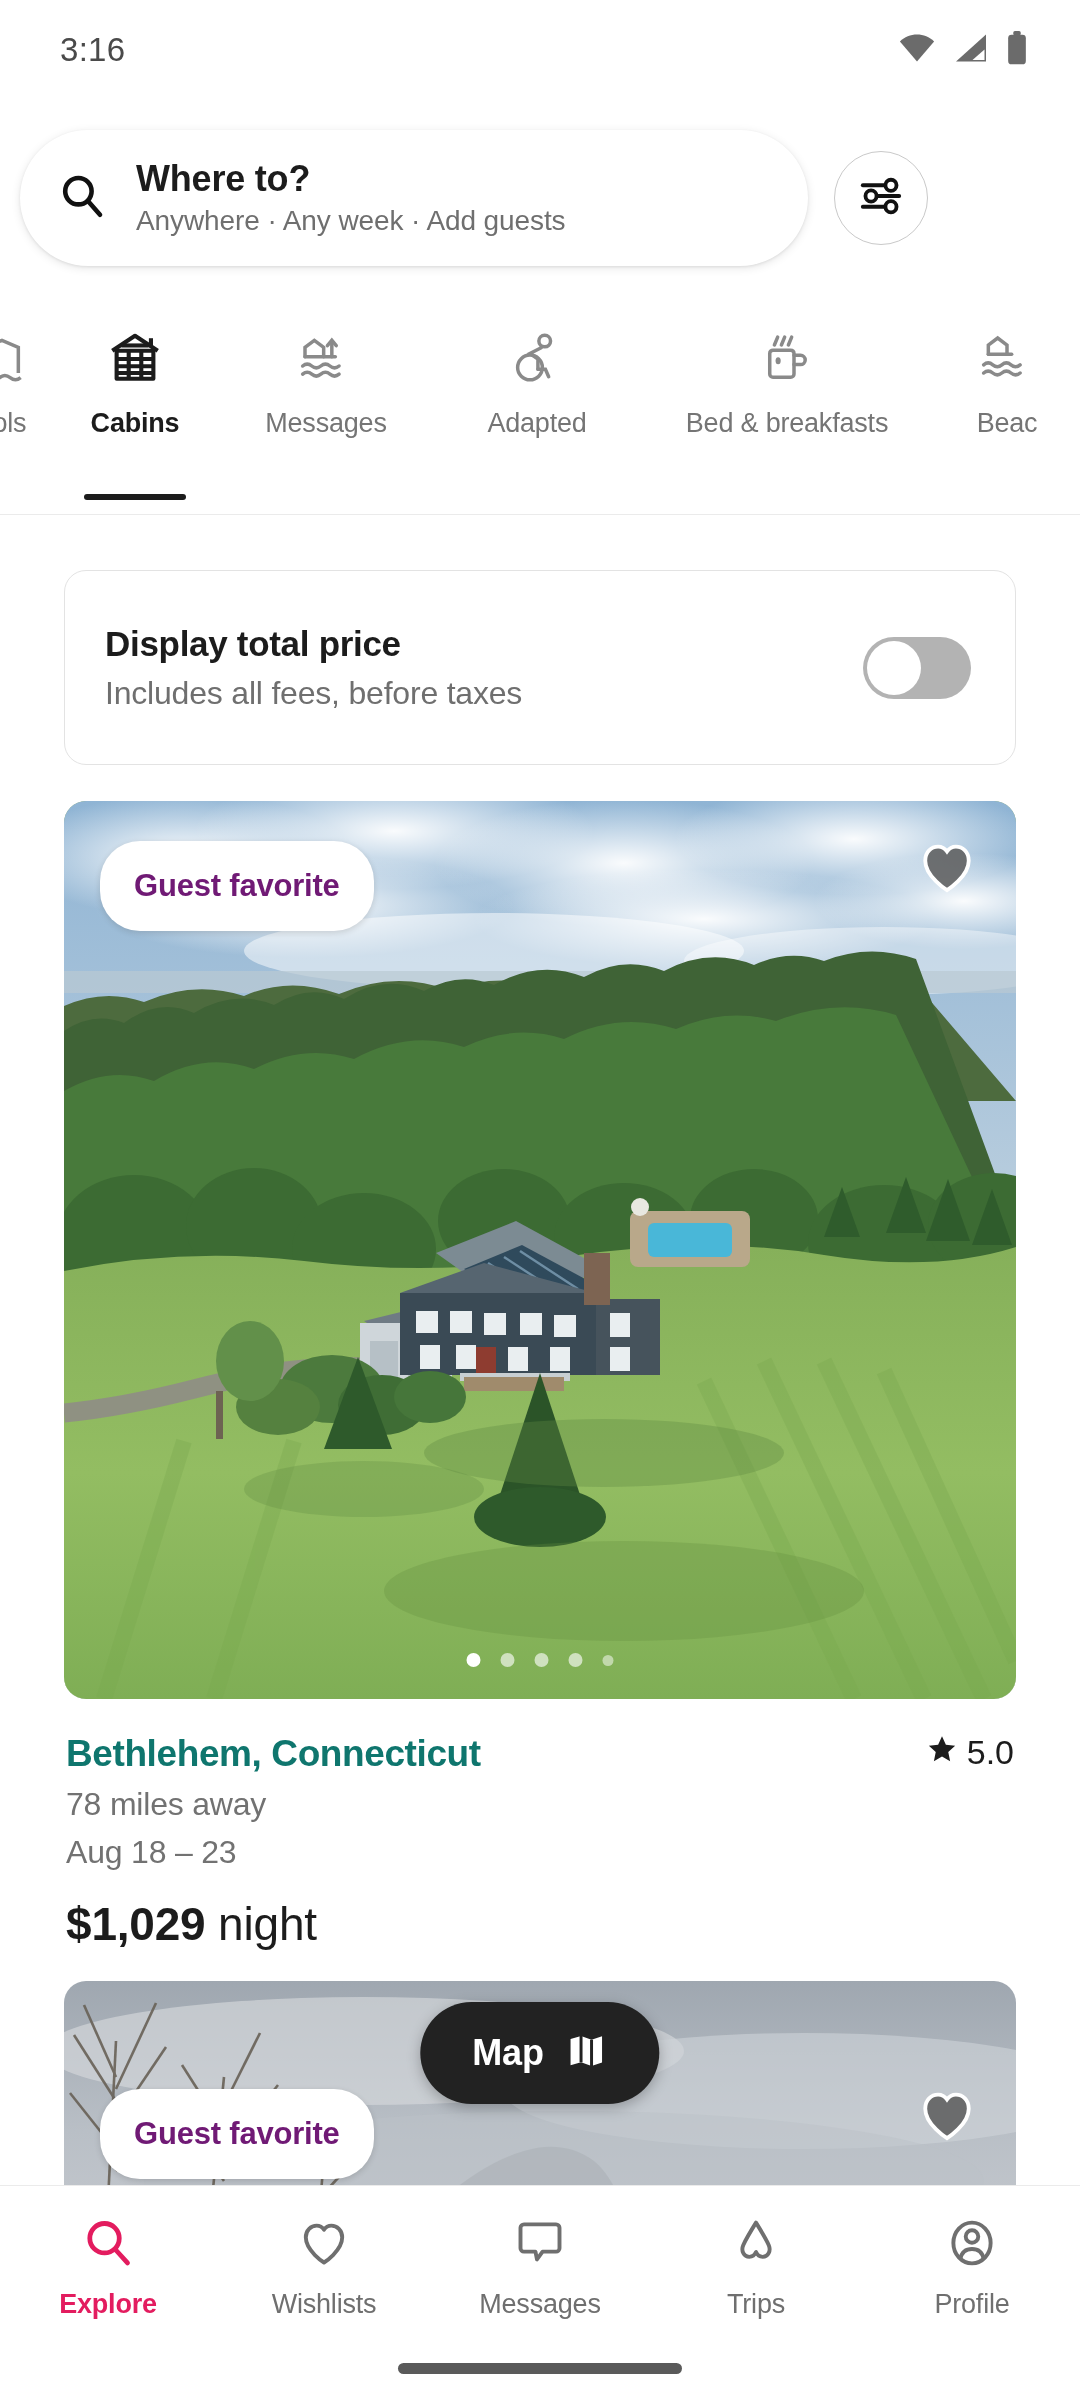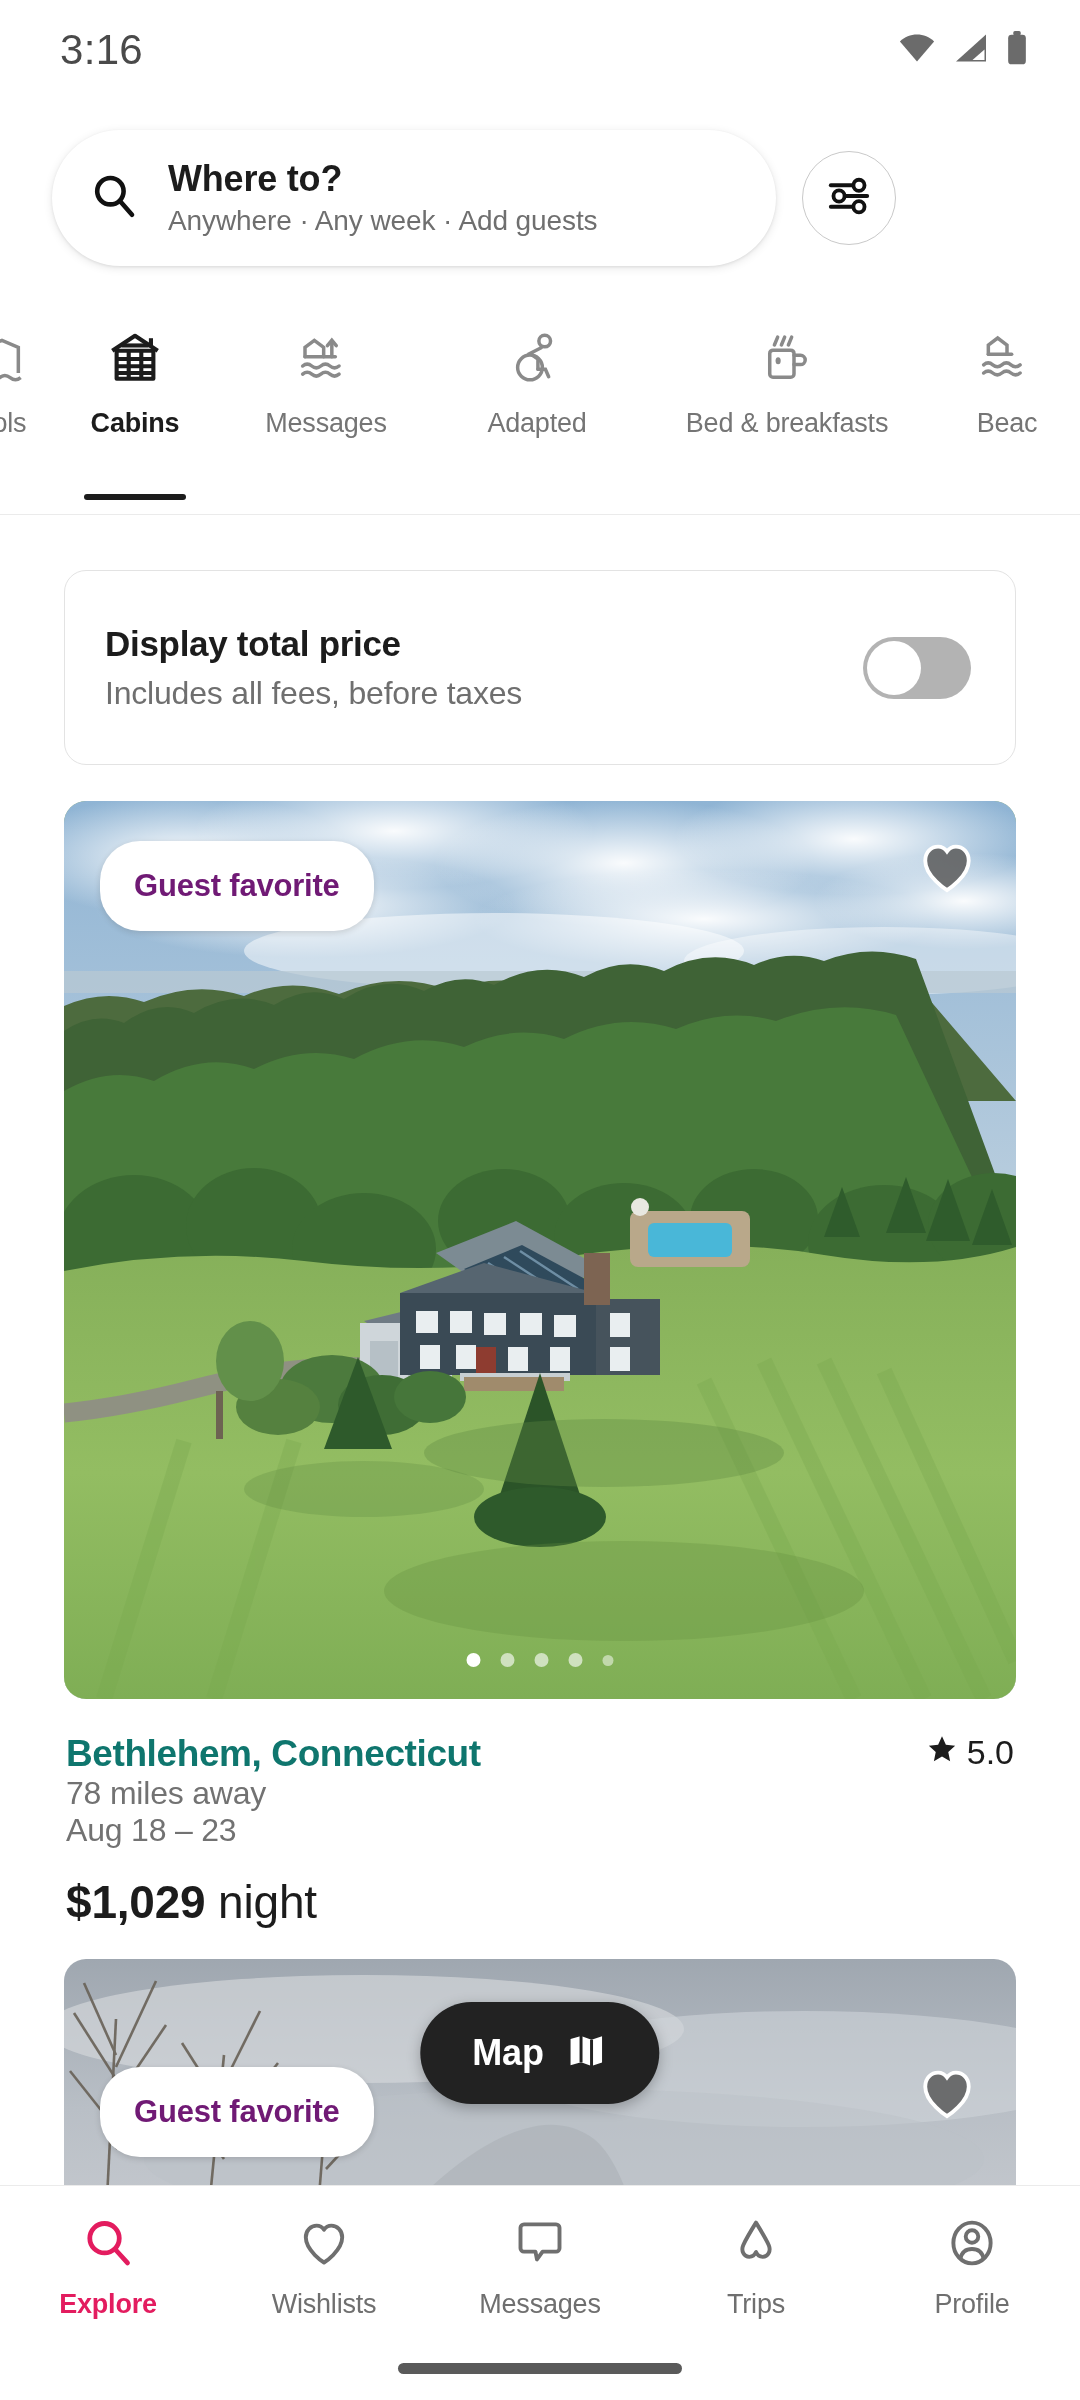--- a/index.html
+++ b/index.html
@@ -10,27 +10,27 @@
     overflow:hidden;
   }
   #screen { position:relative; width:1080px; height:2400px; background:#fff; }
 
   
   .statusbar {
     position:absolute; top:0; left:0; width:1080px; height:100px;
     display:flex; align-items:center; justify-content:space-between;
     padding:0 52px 0 60px;
   }
-  .status-time { font-size:42px; color:#4a4a4a; letter-spacing:.3px; }
+  .status-time { font-size:33px; color:#4a4a4a; letter-spacing:.3px; }
   .status-icons { display:flex; align-items:center; gap:17px; }
 
   
   .header {
     position:absolute; top:100px; left:0; width:948px; height:195px;
-    background:#fff; display:flex; align-items:center; padding:0 52px;
+    background:#fff; display:flex; align-items:center; padding:0 20px;
     gap:26px;
   }
   .searchbar {
     flex:1; height:136px; background:#fff; border-radius:68px;
     box-shadow:0 2px 10px rgba(0,0,0,.10), 0 1px 3px rgba(0,0,0,.08);
     display:flex; align-items:center; padding:0 38px; gap:30px;
   }
   .search-texts { display:flex; flex-direction:column; gap:5px; }
   .search-title { font-size:36px; font-weight:700; color:#1c1c1c; letter-spacing:-.2px; }
   .search-sub { font-size:28px; color:#6f6f6f; letter-spacing:-.1px; }
@@ -104,21 +104,21 @@
     display:flex; align-items:center; gap:20px;
   }
   .dot { width:14px; height:14px; border-radius:50%; background:rgba(255,255,255,.62); }
   .dot.on { background:#fff; }
   .dot.sm { width:11px; height:11px; background:rgba(255,255,255,.5); }
 
   .meta { padding:34px 2px 0 2px; }
   .meta-row1 { display:flex; align-items:flex-start; justify-content:space-between; }
   .l-title { font-size:37px; font-weight:700; color:#0f766e; letter-spacing:-.4px; }
   .l-rating { display:flex; align-items:center; gap:10px; font-size:34px; color:#1c1c1c; }
-  .l-line { font-size:32px; color:#727272; letter-spacing:-.2px; }
+  .l-line { font-size:32px; color:#727272; margin-top:11px; letter-spacing:-.2px; }
   .l-price { font-size:46px; color:#1c1c1c; margin-top:26px; letter-spacing:-.2px; }
   .l-price b { font-weight:700; }
 
   .listing2 { margin:30px 64px 0 64px; }
   .photo2 {
     position:relative; width:952px; height:300px;
     border-top-left-radius:22px; border-top-right-radius:22px;
     overflow:hidden;
   }
 

